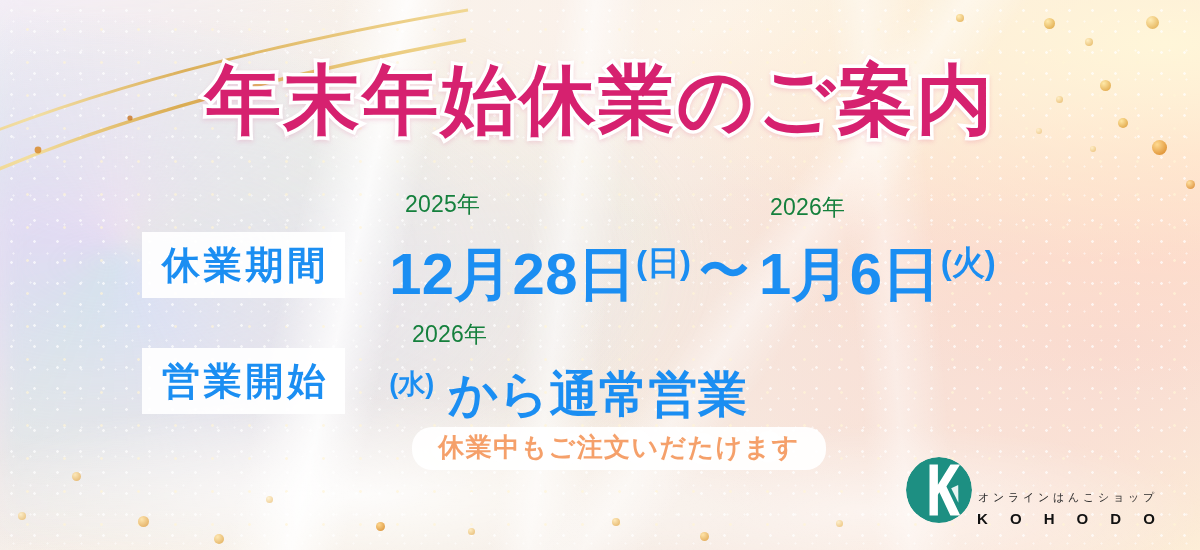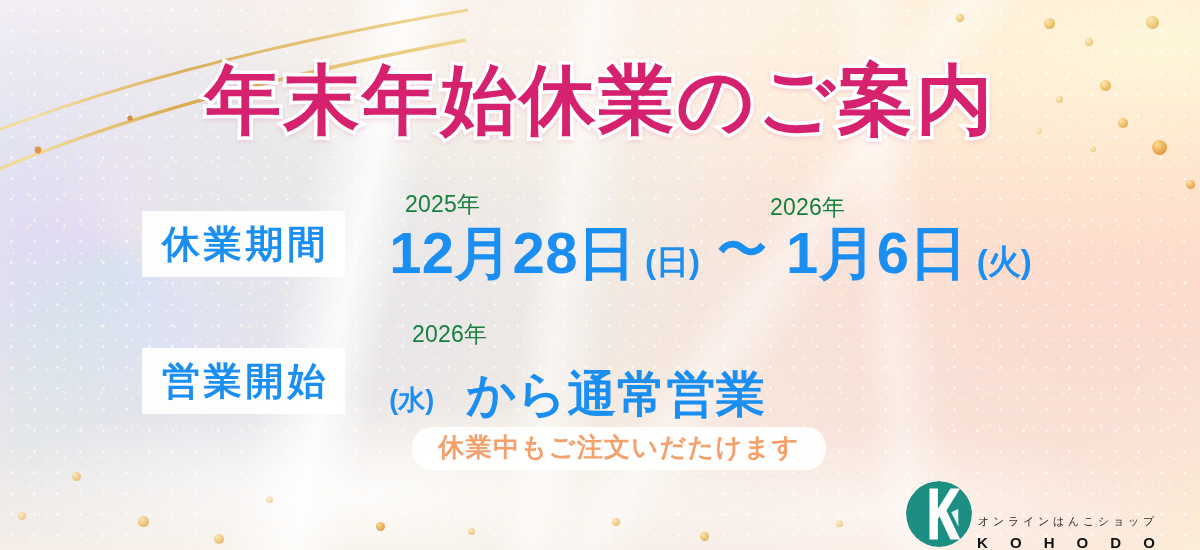--- a/index.html
+++ b/index.html
@@ -88,21 +88,21 @@
     color:#d6216f;
     font-family:"DejaVu Serif","Liberation Serif",serif;
     -webkit-text-stroke:7px #ffffff;
     paint-order:stroke fill;
     filter:drop-shadow(0 2px 2px rgba(214,33,111,.14));
     white-space:nowrap;
   }
 
   
   .row{ position:absolute; left:0; width:100%; height:92px; }
-  #row-1{ top:189px; }
+  #row-1{ top:210px; }
   #row-2{ top:326px; }
 
   .row-inner{
     position:absolute; left:142px; right:40px; top:0; bottom:0;
     display:flex; align-items:flex-end;
   }
 
   .tag{
     flex:0 0 auto;
     background:rgba(255,255,255,.93);
@@ -112,24 +112,23 @@
     letter-spacing:.10em;
     padding:14px 16px 14px 20px;
     margin-bottom:4px;
     text-indent:0;
     white-space:nowrap;
   }
 
   .value-wrap{
     position:relative;
     margin-left:44px;
-    display:flex; align-items:flex-end;
+    display:flex; 
     white-space:nowrap;
     color:#1b8ef2;
-    gap:9px;
   }
 
   .big{
     font-size:58px; line-height:.96;
     font-weight:700; letter-spacing:.005em;
   }
   .mid{
     font-size:49px; line-height:.96;
     font-weight:700; letter-spacing:.01em;
   }
@@ -194,21 +193,21 @@
     position:relative; z-index:1;
     color:#f5a06a;
     font-size:26px; line-height:1.25;
     font-weight:700;
     letter-spacing:.055em;
     white-space:nowrap;
   }
 
   
   #logo{
-    position:absolute; right:42px; bottom:0;
+    position:absolute; right:42px; bottom:24px;
     display:flex; align-items:flex-end; gap:2px;
   }
   #logo-mark{ width:66px; height:66px; flex:0 0 auto; margin-bottom:3px; }
   #logo-text{ display:flex; flex-direction:column; align-items:flex-start; }
 
   #logo-tagline{
     font-size:11px; line-height:1;
     letter-spacing:.34em;
     color:#2b2b2b;
     margin:0 0 5px 4px;

